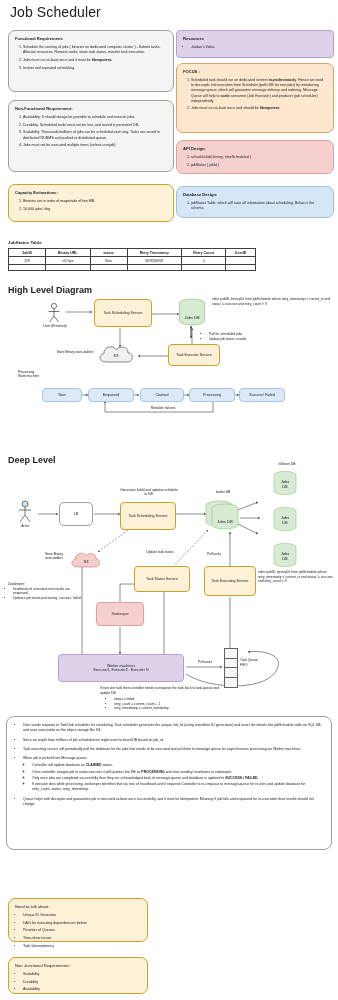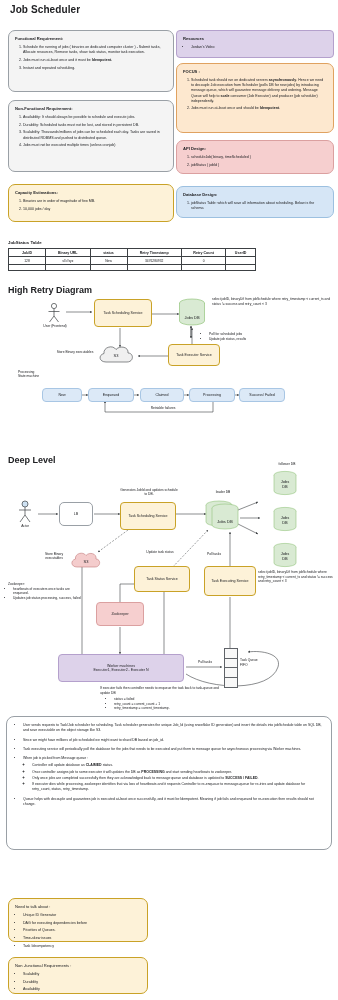--- a/index.html
+++ b/index.html
@@ -10,21 +10,21 @@
     background:#ffffff;
     font-family: "Liberation Sans", sans-serif;
     color:#202124;
     position:relative;
     overflow:hidden;
   }
   .page { position:relative; width:338px; height:1000px; }
 
   h1.title {
     position:absolute; left:10px; top:4px;
-    font-size:10px; font-weight:bold; letter-spacing:.1px; margin:0;
+    font-size:14px; font-weight:normal; letter-spacing:.1px; margin:0;
   }
   h2.section {
     position:absolute; left:8px;
     font-size:9px; font-weight:bold; margin:0;
   }
   #sec-hld { top:285px; }
   #sec-dd  { top:455px; }
 
   .card {
     position:absolute;
@@ -187,21 +187,21 @@
         <td></td>
           <td></td>
         <td></td>
           <td></td>
         <td></td>
           <td></td>
       </tr>
     </tbody>
   </table>
 
-  <h2 class="section" id="sec-hld">High Retry Diagram</h2>
+  <h2 class="section" id="sec-hld">High Level Diagram</h2>
 
   <div class="dgm" style="left:0; top:294px; width:338px; height:76px;">
     <svg width="338" height="76" style="position:absolute;left:0;top:0;">
       <defs>
         <marker id="ah" markerWidth="5" markerHeight="5" refX="4" refY="2" orient="auto">
           <path d="M0,0 L4,2 L0,4 z" fill="#3c4043"></path>
         </marker>
       </defs>
       <path class="ln" d="M66,18 L92,18" marker-end="url(#ah)"></path>
       <path class="ln" d="M152,20 L179,20" marker-end="url(#ah)"></path>

